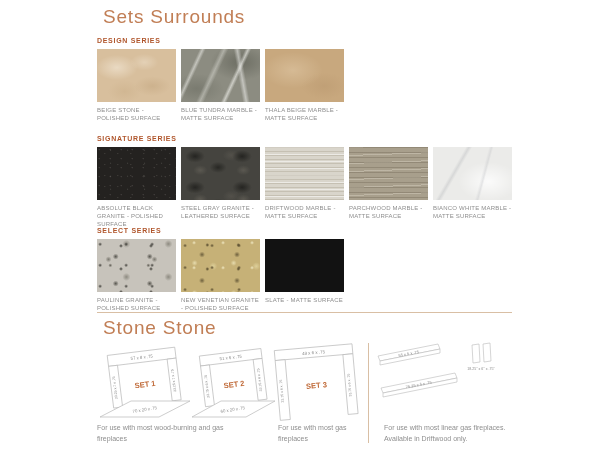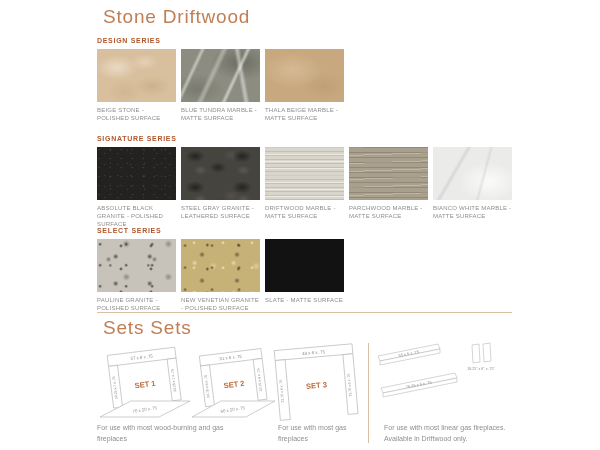--- a/index.html
+++ b/index.html
@@ -70,21 +70,21 @@
     radial-gradient(circle 4px at 75% 80%,#ded09a,transparent 100%),
     radial-gradient(circle 2px at 45% 15%,#efe6c0,transparent 100%);
     background-size:27px 22px,35px 26px,31px 24px,39px 30px,43px 34px,29px 25px;}
   .tex-slate{background-color:#121212;}
 </style>
 </head>
 <body>
 
 <div class="page">
 
-  <div class="big-title" style="top:6px;">Stone Driftwood</div>
+  <div class="big-title" style="top:6px;">Sets Surrounds</div>
 
   <div class="series-label" style="top:37px;">DESIGN SERIES</div>
   <div class="swatch-row" style="top:49px;">
     <div class="swatch-col">
       <div class="swatch tex-beige-stone"></div>
       <div class="swatch-label">BEIGE STONE - POLISHED SURFACE</div>
     </div>
     <div class="swatch-col">
       <div class="swatch tex-blue-tundra"></div>
       <div class="swatch-label">BLUE TUNDRA MARBLE - MATTE SURFACE</div>
@@ -130,21 +130,21 @@
       <div class="swatch-label">NEW VENETIAN GRANITE - POLISHED SURFACE</div>
     </div>
     <div class="swatch-col">
       <div class="swatch tex-slate"></div>
       <div class="swatch-label">SLATE - MATTE SURFACE</div>
     </div>
   </div>
 
   <div class="divider-h" style="top:312px;"></div>
 
-  <div class="big-title" style="top:317px;">Sets Sets</div>
+  <div class="big-title" style="top:317px;">Stone Stone</div>
 
   <svg class="set-svg" style="left:99px;top:340px;" width="92" height="82" viewBox="0 0 92 82">
     <g transform="rotate(-7 46 36)" fill="#ffffff" stroke="#b8b8b8" stroke-width="0.7">
       <rect x="11" y="11" width="68" height="11"></rect>
       <rect x="11" y="22" width="9" height="42"></rect>
       <rect x="70" y="22" width="9" height="42"></rect>
     </g>
     <g transform="rotate(-7 46 36)" fill="#8c8c8c" font-size="4.3" text-anchor="middle">
       <text x="45" y="18.5">57 x 8 x .75</text>
       <text x="16" y="44" font-size="3.5" transform="rotate(-90 16 44)">33.25 x 7 x .75</text>

